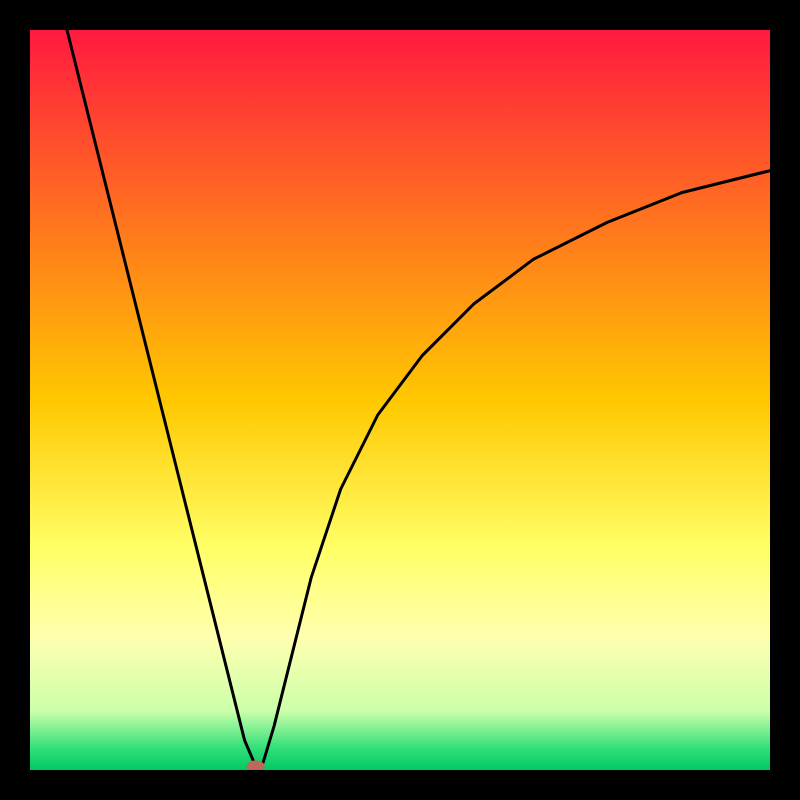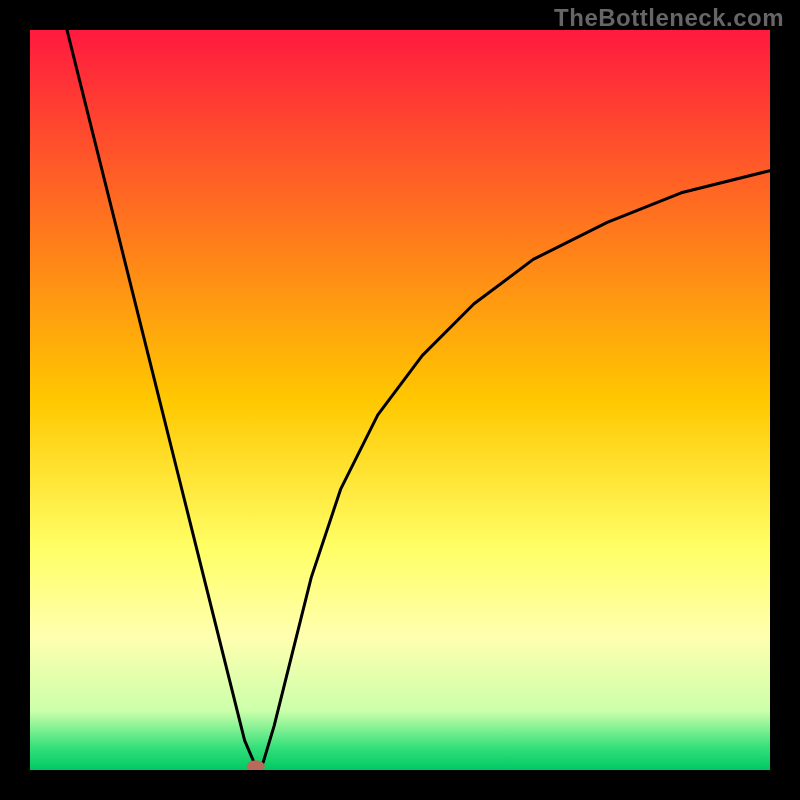--- a/index.html
+++ b/index.html
@@ -49,21 +49,20 @@
   }
   .marker {
     fill: #b96a5a;
     stroke: none;
   }
 </style>
 </head>
 <body>
 
 <div class="frame">
-  <div class="watermark">TheBottleneck.com</div>
 
   <div class="plot-area">
     <svg viewBox="0 0 740 740">
       <defs>
         <linearGradient id="bg-grad" x1="0" y1="0" x2="0" y2="1">
 
         <stop offset="0%" stop-color="#ff1a3f"></stop>
             <stop offset="50%" stop-color="#ffc800"></stop>
             <stop offset="70%" stop-color="#ffff66"></stop>
             <stop offset="82%" stop-color="#ffffb0"></stop>

